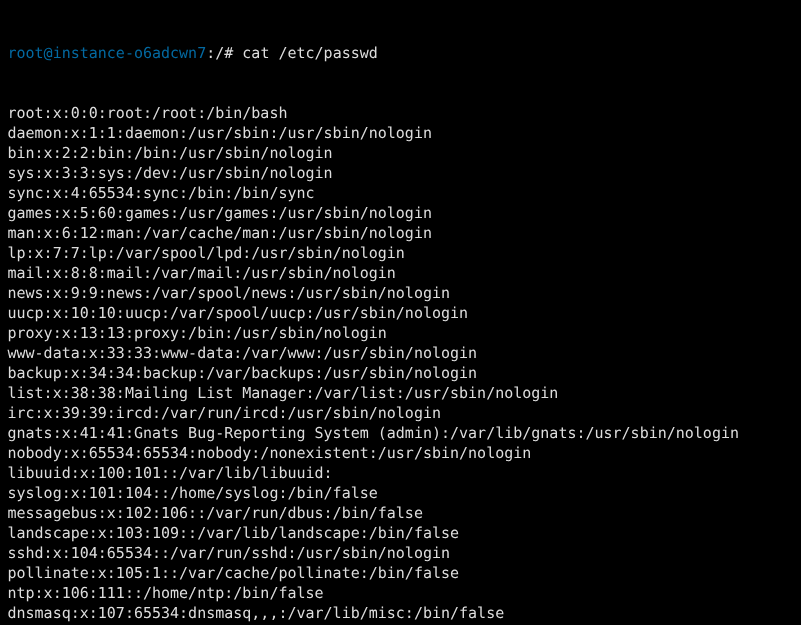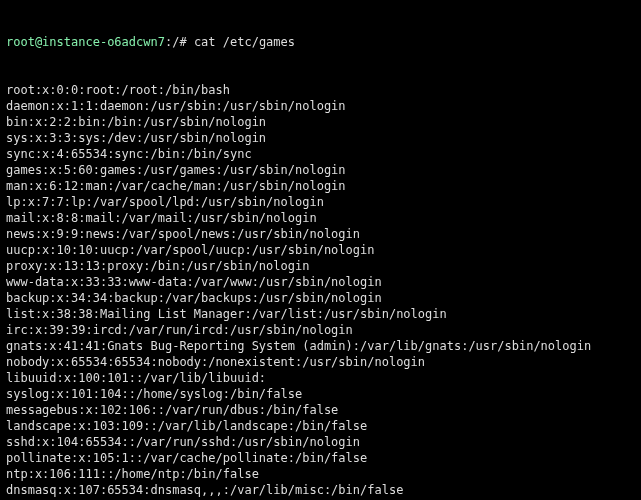--- a/index.html
+++ b/index.html
@@ -1,22 +1,22 @@
 <!DOCTYPE html>
 <html><head>
 <meta charset="utf-8">
 <style>
   html,body{margin:0;padding:0;background:#000;width:641px;height:500px;overflow:hidden}
   .term{font-family:"DejaVu Sans Mono","Courier New",monospace;font-size:12px;line-height:16px;color:#ddd;
         padding:2px 6px;white-space:pre;position:relative}
   .line{display:block}
-  .prompt{color:#86efac}
+  .prompt{color:#0369a1}
 </style>
 </head>
 <body>
 
 <div class="term">
-  <span class="line"><span class="prompt">root@instance-o6adcwn7</span><span>:</span><span>/#</span> <span>cat /etc/games</span></span>
+  <span class="line"><span class="prompt">root@instance-o6adcwn7</span><span>:</span><span>/#</span> <span>cat /etc/passwd</span></span>
   <span id="out"><span class="line">root:x:0:0:root:/root:/bin/bash</span><span class="line">daemon:x:1:1:daemon:/usr/sbin:/usr/sbin/nologin</span><span class="line">bin:x:2:2:bin:/bin:/usr/sbin/nologin</span><span class="line">sys:x:3:3:sys:/dev:/usr/sbin/nologin</span><span class="line">sync:x:4:65534:sync:/bin:/bin/sync</span><span class="line">games:x:5:60:games:/usr/games:/usr/sbin/nologin</span><span class="line">man:x:6:12:man:/var/cache/man:/usr/sbin/nologin</span><span class="line">lp:x:7:7:lp:/var/spool/lpd:/usr/sbin/nologin</span><span class="line">mail:x:8:8:mail:/var/mail:/usr/sbin/nologin</span><span class="line">news:x:9:9:news:/var/spool/news:/usr/sbin/nologin</span><span class="line">uucp:x:10:10:uucp:/var/spool/uucp:/usr/sbin/nologin</span><span class="line">proxy:x:13:13:proxy:/bin:/usr/sbin/nologin</span><span class="line">www-data:x:33:33:www-data:/var/www:/usr/sbin/nologin</span><span class="line">backup:x:34:34:backup:/var/backups:/usr/sbin/nologin</span><span class="line">list:x:38:38:Mailing List Manager:/var/list:/usr/sbin/nologin</span><span class="line">irc:x:39:39:ircd:/var/run/ircd:/usr/sbin/nologin</span><span class="line">gnats:x:41:41:Gnats Bug-Reporting System (admin):/var/lib/gnats:/usr/sbin/nologin</span><span class="line">nobody:x:65534:65534:nobody:/nonexistent:/usr/sbin/nologin</span><span class="line">libuuid:x:100:101::/var/lib/libuuid:</span><span class="line">syslog:x:101:104::/home/syslog:/bin/false</span><span class="line">messagebus:x:102:106::/var/run/dbus:/bin/false</span><span class="line">landscape:x:103:109::/var/lib/landscape:/bin/false</span><span class="line">sshd:x:104:65534::/var/run/sshd:/usr/sbin/nologin</span><span class="line">pollinate:x:105:1::/var/cache/pollinate:/bin/false</span><span class="line">ntp:x:106:111::/home/ntp:/bin/false</span><span class="line">dnsmasq:x:107:65534:dnsmasq,,,:/var/lib/misc:/bin/false</span><span class="line">colord:x:108:113:colord colour management daemon,,,:/var/lib/colord:/bin/false</span></span>
   
 
   
 </div>
 
 </body></html>

